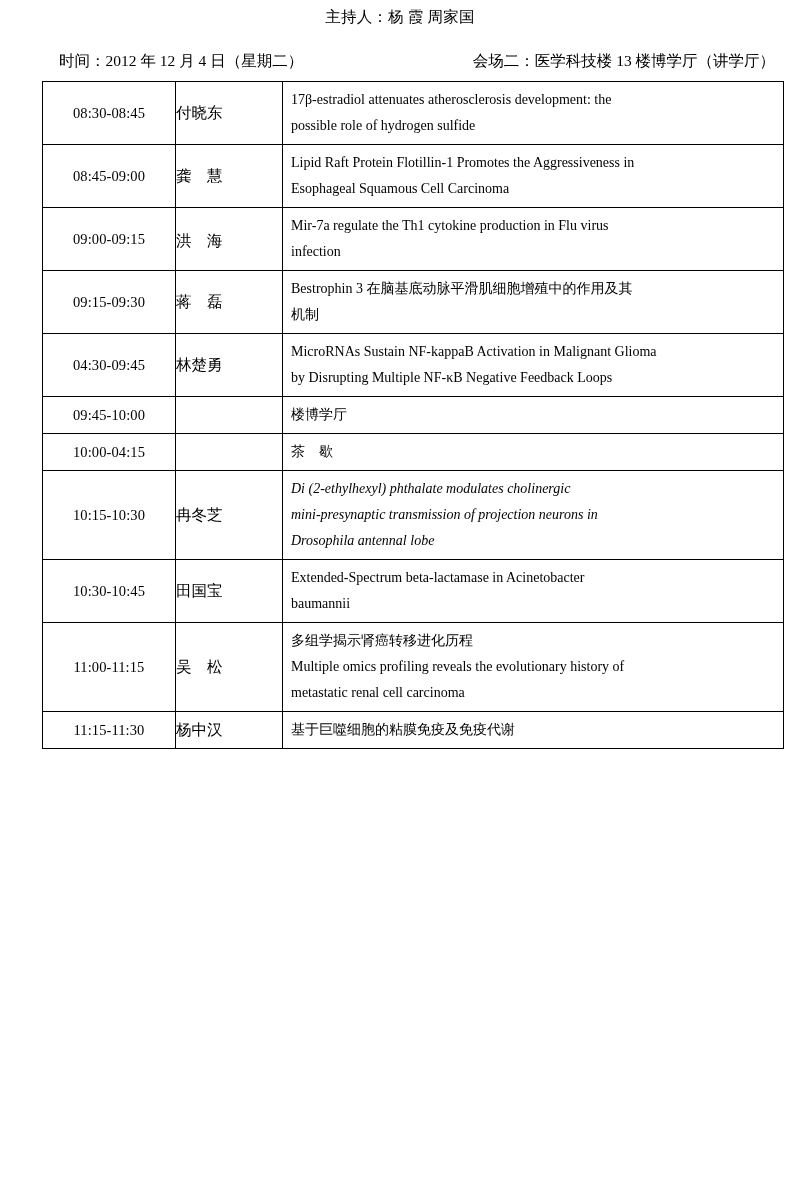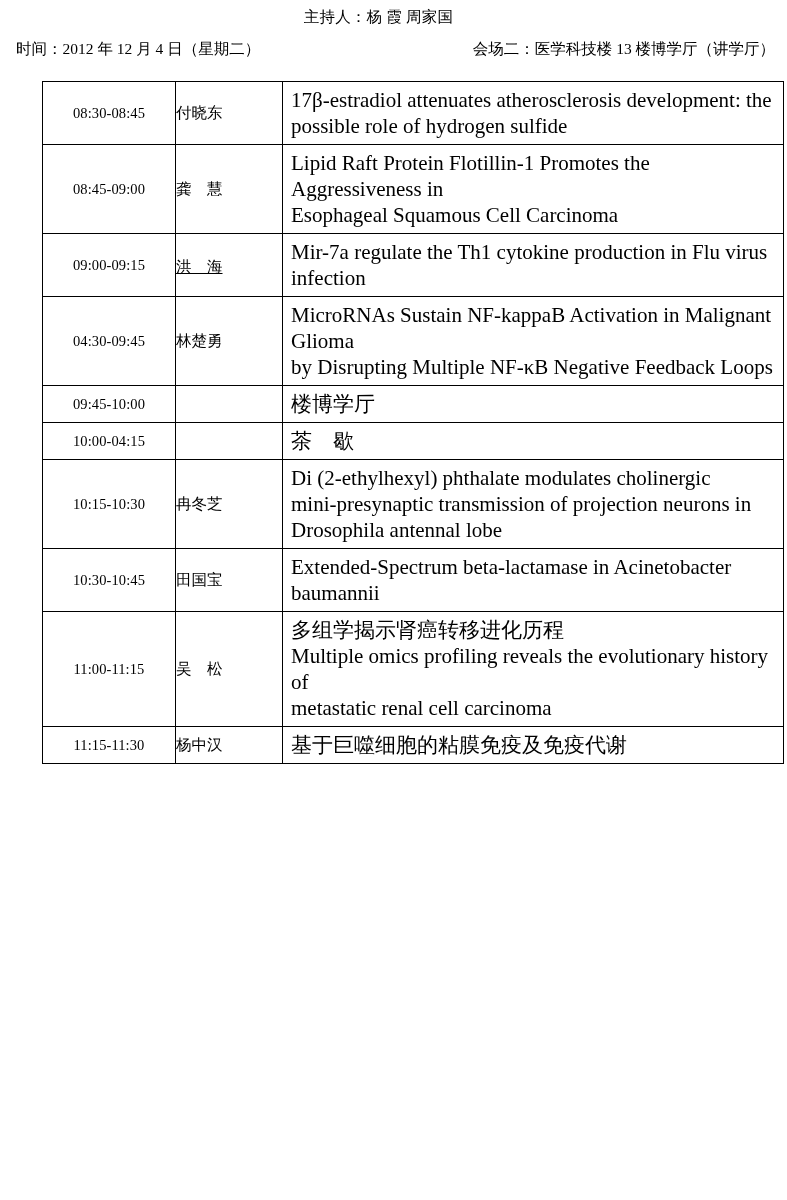--- a/index.html
+++ b/index.html
@@ -14,39 +14,40 @@
     color: #000000;
     position: relative;
     overflow: hidden;
   }
 
   .page {
     position: relative;
     width: 787px;
     height: 928px;
     box-sizing: border-box;
+    padding-left: 43px;
   }
 
   
   .header {
     padding-top: 6px;
   }
   .header-line-host {
     text-align: center;
     font-size: 15.5px;
     line-height: 22px;
     letter-spacing: 0.2px;
     padding-right: 30px;
   }
   .header-line-meta {
     display: flex;
     align-items: center;
     font-size: 15.5px;
     line-height: 22px;
-    margin-top: 10px;
+    margin-top: 22px;
     padding: 0 12px 0 16px;
   }
   .header-time {
     white-space: nowrap;
   }
   .header-venue {
     white-space: nowrap;
     margin-left: auto;
   }
 
@@ -83,38 +84,38 @@
   .cell-person {
     font-size: 15.5px;
     line-height: 26px;
     white-space: nowrap;
   }
   td.person-top {
     vertical-align: top;
   }
   td.person-top .cell-person {
     padding-top: 3px;
-    text-decoration: underline;
   }
   .cell-topic {
-    font-size: 21px;
+    font-size: 14px;
     line-height: 26px;
     padding: 5px 7px 5px 8px;
     text-align: left;
   }
   .cell-topic.justify {
     text-align: justify;
     text-align-last: left;
   }
   .cell-topic .line {
     display: block;
   }
   .cell-topic.justify .line {
     display: block;
     text-align: justify;
+    font-style: italic;
   }
   .cell-topic.justify .line.last {
     text-align: center;
   }
 </style>
 </head>
 <body>
 
 <div class="page">
 
@@ -171,20 +172,34 @@
             </td>
             <td>
               <div class="cell-topic">
                 <span class="line">Mir-7a regulate the Th1 cytokine production in Flu virus</span>
                 <span class="line last">infection</span>
               </div>
             </td>
           </tr>
           <tr>
             <td>
+              <div class="cell-time">09:15-09:30</div>
+            </td>
+            <td>
+              <div class="cell-person">蒋　磊</div>
+            </td>
+            <td>
+              <div class="cell-topic">
+                <span class="line">Bestrophin 3 在脑基底动脉平滑肌细胞增殖中的作用及其</span>
+                <span class="line last">机制</span>
+              </div>
+            </td>
+          </tr>
+          <tr>
+            <td>
               <div class="cell-time">04:30-09:45</div>
             </td>
             <td>
               <div class="cell-person">林楚勇</div>
             </td>
             <td>
               <div class="cell-topic">
                 <span class="line">MicroRNAs Sustain NF-kappaB Activation in Malignant Glioma</span>
                 <span class="line last">by Disrupting Multiple NF-κB Negative Feedback Loops</span>
               </div>

